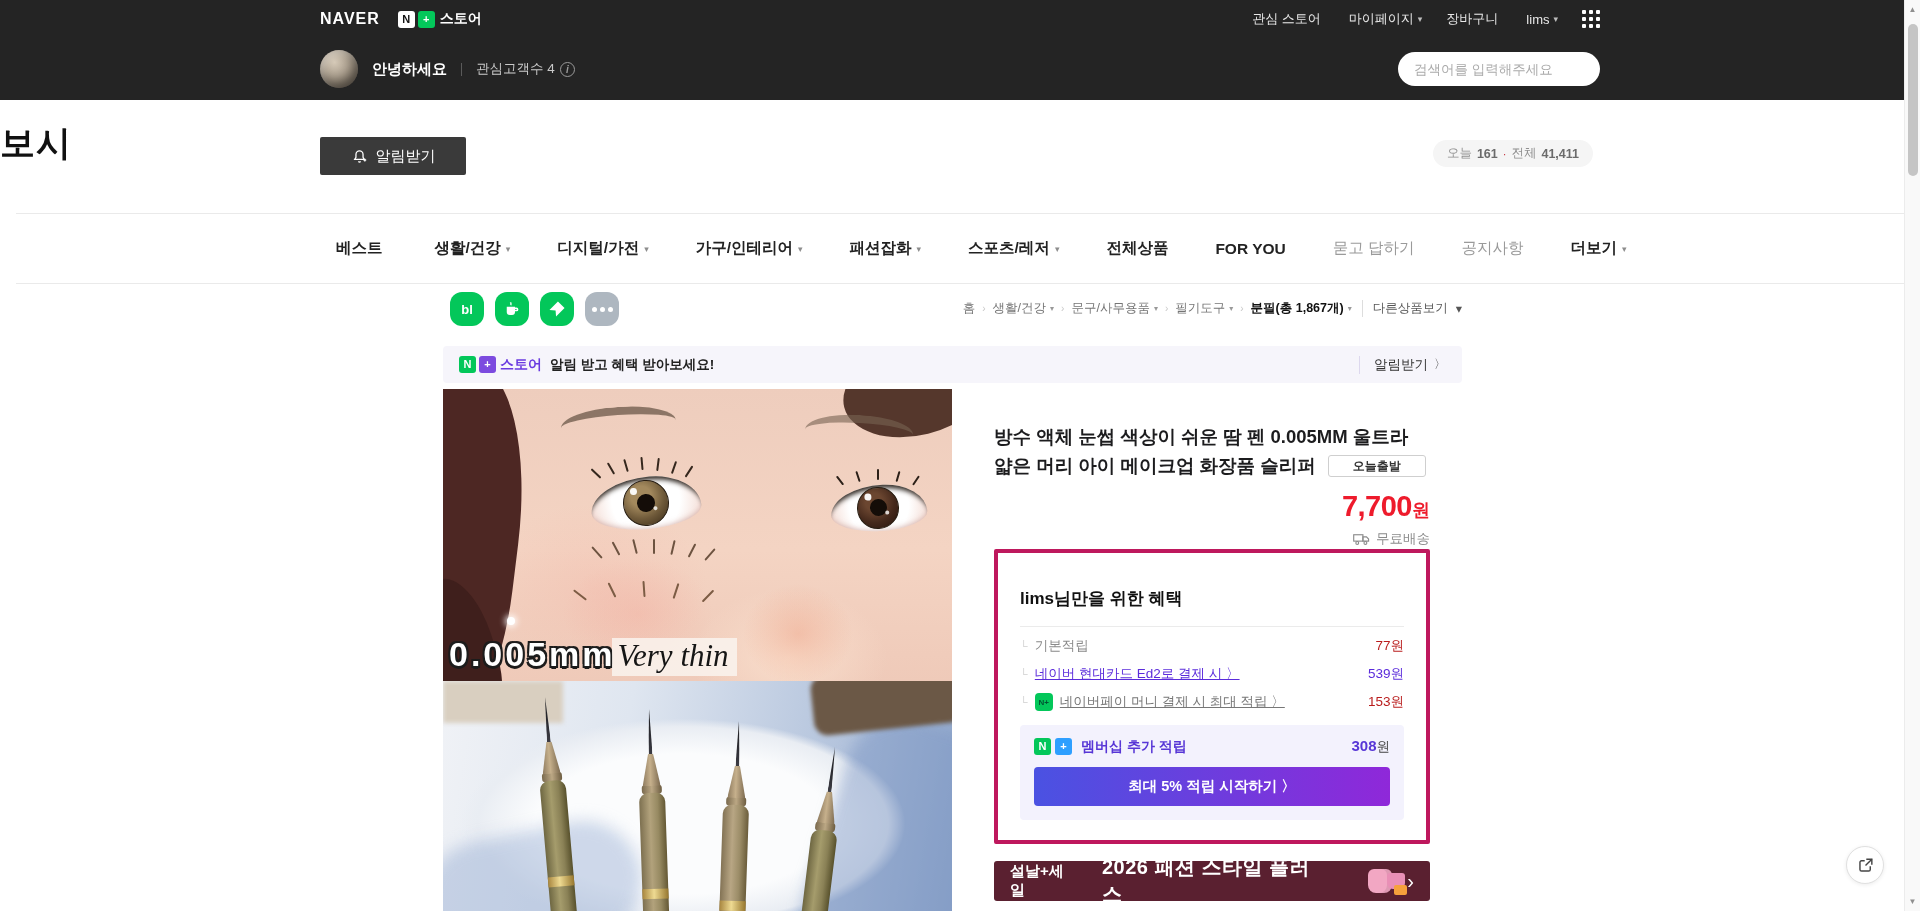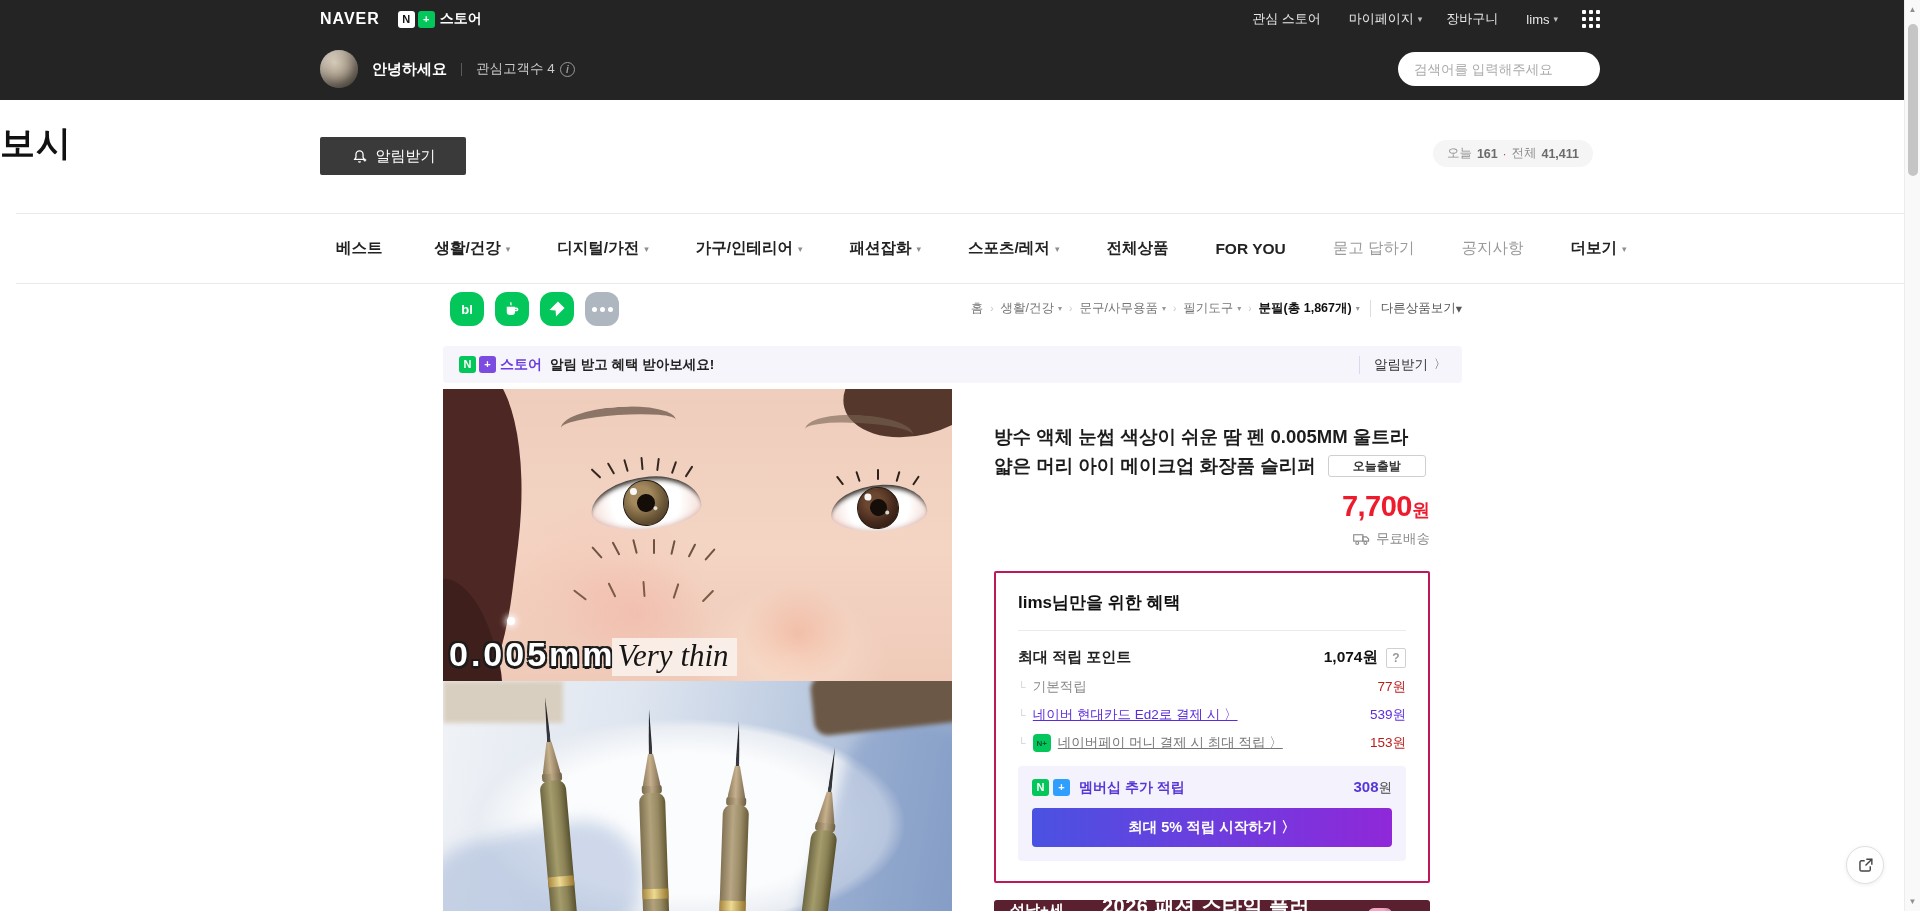--- a/index.html
+++ b/index.html
@@ -69,21 +69,21 @@
   .dots { display:flex; gap:3px; }
   .dots b { width:5px; height:5px; border-radius:50%; background:#fff; }
 
   .breadcrumb { position:absolute; right:458px; top:300px; display:flex; align-items:center; gap:7px;
     font-size:12.5px; color:#757575; }
   .bc-item { cursor:pointer; display:flex; align-items:center; gap:4px; white-space:nowrap; }
   .bc-item .caret { font-size:8px; color:#999; }
   .bc-sep { color:#c8c8c8; font-size:10px; }
   .bc-last { font-weight:700; color:#111; }
   .bc-other { border-left:1px solid #ddd; padding-left:10px; margin-left:3px; cursor:pointer;
-    display:flex; align-items:center; gap:0; color:#555; }
+    display:flex; align-items:center; gap:8px; color:#555; }
 
   .notice-banner { position:absolute; left:443px; top:346px; width:1019px; height:37px; background:#f6f5fb;
     border-radius:4px; display:flex; align-items:center; padding:0 16px; }
   .nb-label { color:#6a3be0; font-weight:800; font-size:14px; margin:0 8px 0 4px; }
   .nb-msg { color:#222; font-size:13.5px; font-weight:700; }
   .nb-action { margin-left:auto; display:flex; align-items:center; gap:6px; color:#333; font-size:13.5px;
     border-left:1px solid #ddd8ee; padding-left:14px; cursor:pointer; }
   .nb-arrow { font-size:12px; color:#444; }
 
   
@@ -202,21 +202,21 @@
   .right-col { position:absolute; left:994px; top:422px; width:436px; }
   .prod-title { font-size:18.5px; font-weight:700; color:#1c1c1e; line-height:29px; }
   .ship-badge { display:inline-block; margin-left:7px; padding:2px 24px; border:1px solid #cfcfcf; border-radius:3px;
     font-size:12px; font-weight:600; color:#333; vertical-align:2px; line-height:16px; }
   .price-row { margin-top:10px; text-align:right; color:#ee1b2c; }
   .price-num { font-size:29px; font-weight:800; letter-spacing:-0.5px; }
   .price-unit { font-size:18px; font-weight:600; }
   .ship-row { margin-top:7px; text-align:right; color:#8b8b8b; font-size:13.5px;
     display:flex; justify-content:flex-end; align-items:center; gap:6px; }
 
-  .benefit-box { margin-top:23px; border:2px solid #be185d; border-radius:2px; padding:18px 22px 20px; background:#fff; }
+  .benefit-box { margin-top:1px; border:4px solid #be185d; border-radius:2px; padding:34px 22px 20px; background:#fff; }
   .bb-title { font-size:17px; font-weight:800; color:#111; padding-bottom:16px; border-bottom:1px solid #ebebeb; }
   .bb-main { margin-top:16px; display:flex; align-items:center; }
   .bb-main-label { font-size:15px; font-weight:700; color:#222; }
   .bb-main-val { margin-left:auto; font-size:15.5px; font-weight:800; color:#111; }
   .help-box { width:20px; height:20px; border:1px solid #d0d0d0; border-radius:2px; color:#999; font-size:12px;
     font-weight:700; display:grid; place-items:center; margin-left:8px; cursor:pointer; }
   .bb-row { margin-top:10px; display:flex; align-items:center; font-size:13.5px; color:#8a8a8a; }
   .bb-prefix { color:#d0d0d0; font-size:11px; margin-right:7px; }
   .bb-row .val { margin-left:auto; color:#b91c1c; }
   .bb-link { color:#5b2cdb; text-decoration:underline; cursor:pointer; }
@@ -560,25 +560,20 @@
         <rect x="1" y="3" width="13" height="9"></rect>
         <path d="M14 6h5l3 3v3h-8z"></path>
         <circle cx="6" cy="14.5" r="2"></circle>
           <circle cx="17.5" cy="14.5" r="2"></circle>
       </svg>
       <span>무료배송</span>
     </div>
 
     <div class="benefit-box">
       <div class="bb-title">lims님만을 위한 혜택</div>
-      <div class="bb-main">
-        <span class="bb-main-label">최대 적립 포인트</span>
-        <span class="bb-main-val">1,074원</span>
-        <span class="help-box">?</span>
-      </div>
       <div class="bb-row">
         <span class="bb-prefix">└</span>
         <span>기본적립</span>
         <span class="val">77원</span>
       </div>
       <div class="bb-row">
         <span class="bb-prefix">└</span>
         <span class="bb-link">네이버 현대카드 Ed2로 결제 시 〉</span>
         <span class="val purple">539원</span>
       </div>

